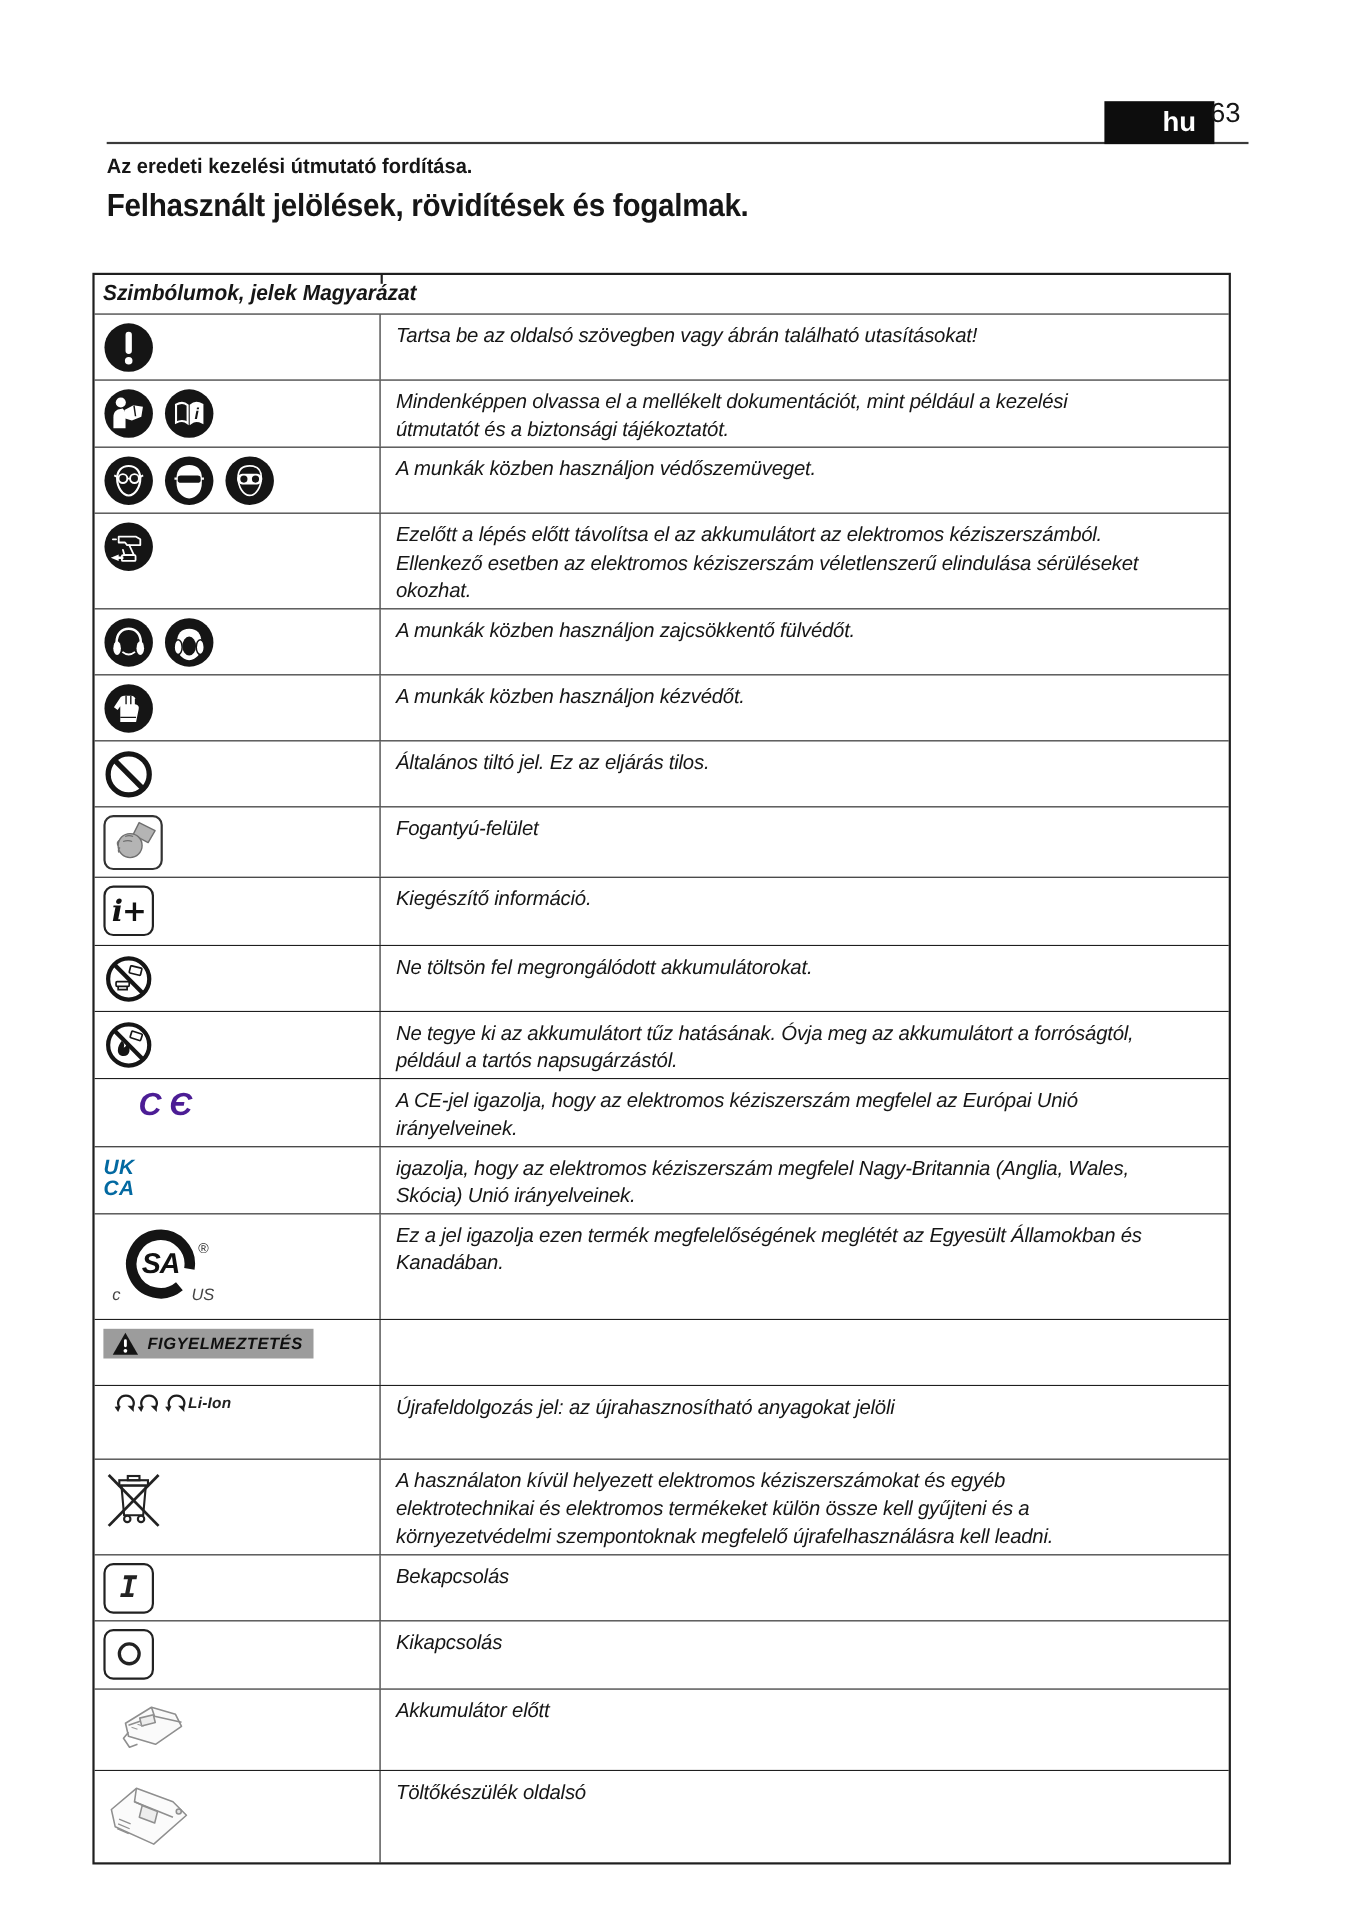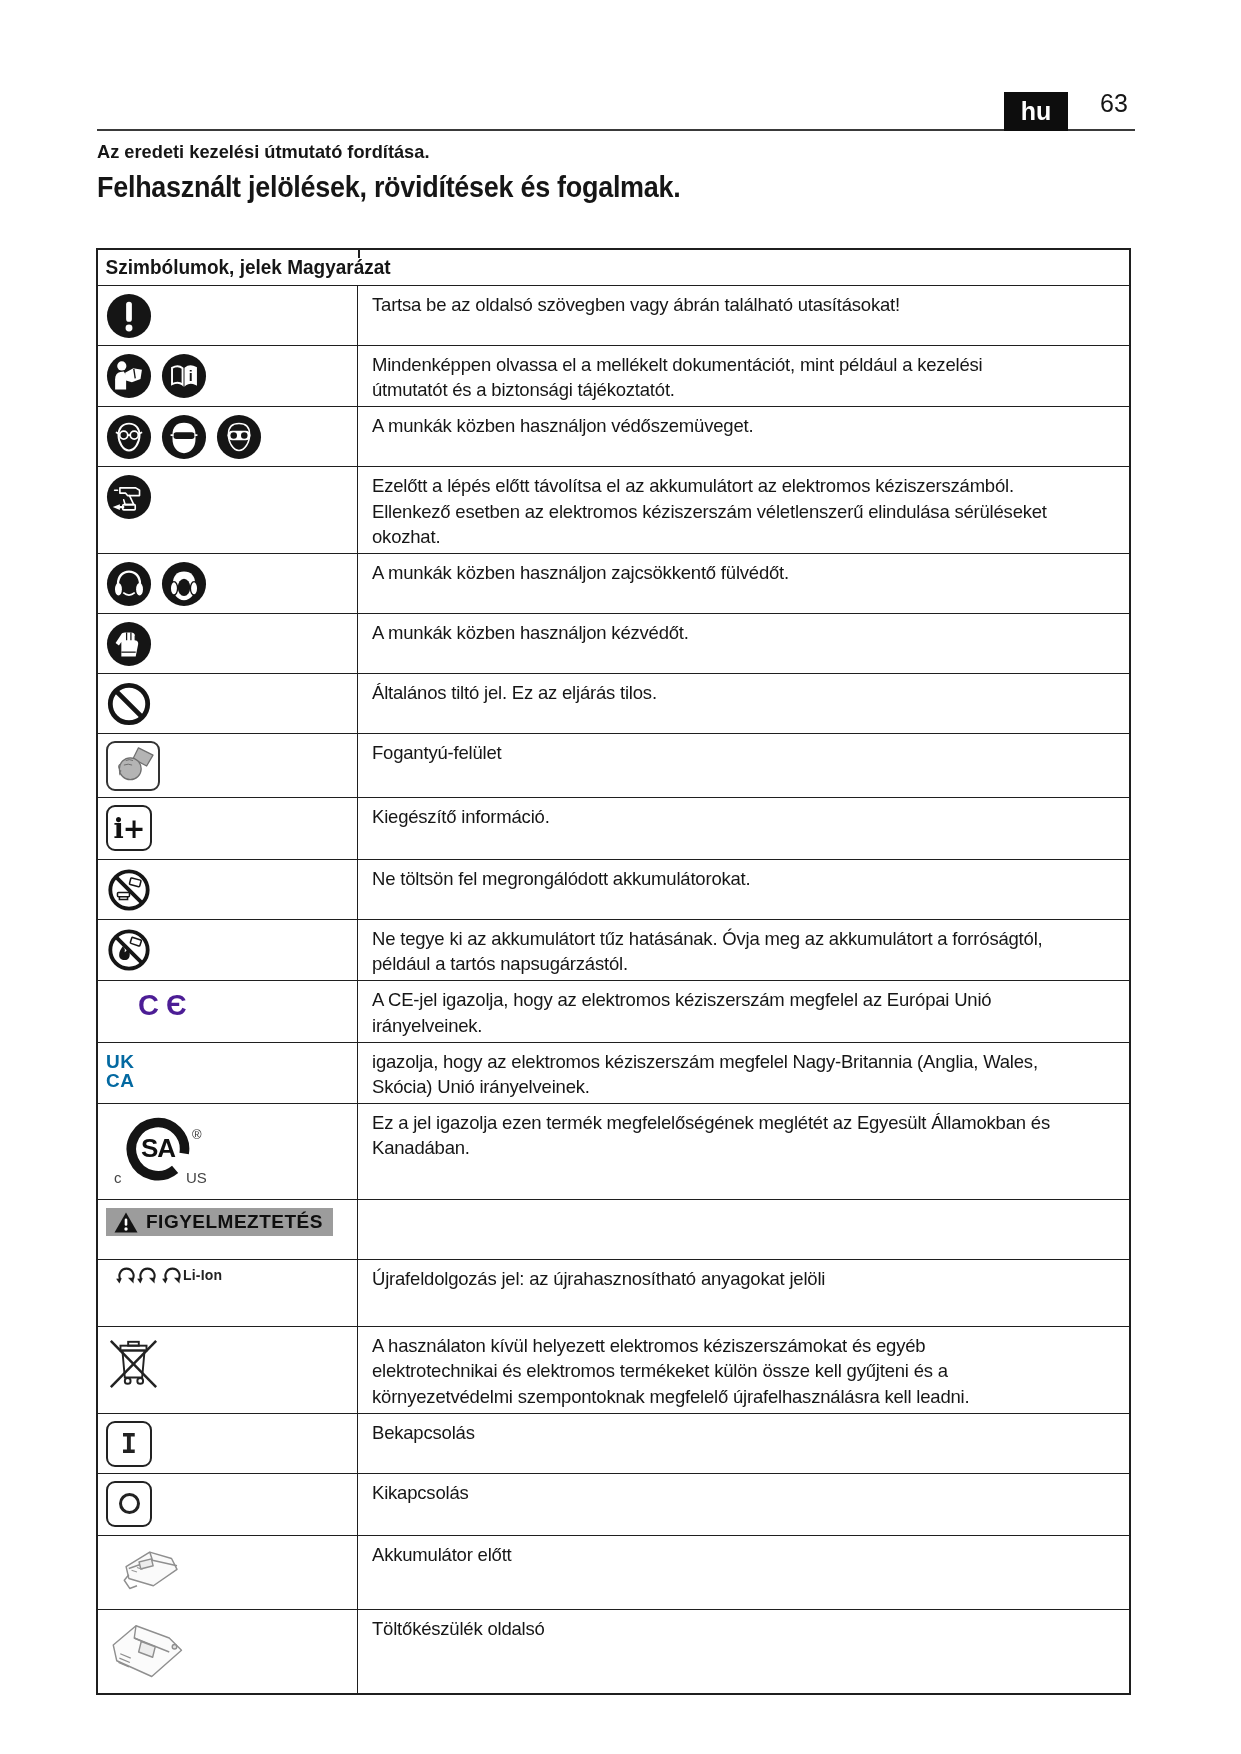--- a/index.html
+++ b/index.html
@@ -2,27 +2,27 @@
 <html><head>
 <meta charset="utf-8">
 <style>
   html,body{margin:0;padding:0;background:#ffffff;}
   body{width:1241px;height:1754px;position:relative;font-family:"Liberation Sans",sans-serif;color:#161616;}
   .page{position:absolute;inset:0;background:#fff;}
 
   
   .top-rule{position:absolute;left:97px;top:129px;width:1038px;height:2px;background:#3a3a3a;}
   .lang-badge{position:absolute;left:1004px;top:92px;width:64px;height:39px;background:#0d0d0d;color:#fff;
-    font-weight:bold;font-size:25px;display:flex;align-items:center;justify-content:center;}
+    font-weight:bold;font-size:25px;display:flex;align-items:center;justify-content:center;padding-left:36px;}
   .page-num{position:absolute;left:1100px;top:89px;font-size:25px;}
   .subtitle{position:absolute;left:97px;top:141px;font-size:19px;font-weight:bold;transform:scaleX(.96);transform-origin:left;}
   .title{position:absolute;left:97px;top:171px;font-size:29px;font-weight:bold;letter-spacing:-.3px;transform:scaleX(.93);transform-origin:left;}
 
   
-  .symtable{position:absolute;left:96px;top:248px;width:1035px;border:2px solid #1f1f1f;box-sizing:border-box;}
+  .symtable{position:absolute;left:84px;top:248px;width:1035px;border:2px solid #1f1f1f;box-sizing:border-box;font-style:italic;}
   .tr{display:flex;border-top:1.7px solid #1f1f1f;box-sizing:border-box;}
   .tr:first-child{border-top:none;}
   .td-icons{width:260px;flex:0 0 260px;border-right:1.7px solid #1f1f1f;box-sizing:border-box;
     padding:7px 8px 6px 8px;display:flex;gap:9px;align-items:flex-start;}
   .td-text{flex:1;box-sizing:border-box;padding:6px 12px 4px 14px;font-size:18.5px;line-height:25.2px;
     letter-spacing:-.2px;white-space:pre-line;}
   .thead{position:relative;min-height:35px;display:flex;align-items:center;}
   .thead .htext{padding-left:8px;font-size:20px;font-weight:bold;white-space:nowrap;transform:scaleX(.95);transform-origin:left;}
   .head-tick{position:absolute;left:260px;top:0;width:1.7px;height:8px;background:#1f1f1f;}
 
@@ -36,21 +36,21 @@
   .iplus{font-family:"DejaVu Serif",serif;font-weight:bold;font-size:27px;color:#111;line-height:1;letter-spacing:-1px;}
   .ce{font-size:29px;font-weight:bold;letter-spacing:7px;line-height:1;margin-top:3px;color:#4c1d95;margin-left:32px;}
   .ukca{font-size:19px;font-weight:bold;line-height:19px;letter-spacing:.5px;color:#0369a1;margin-top:2px;}
   .csa{position:relative;width:108px;height:82px;margin-left:8px;}
   .csa svg{position:absolute;left:10px;top:4px;}
   .csa-sa{position:absolute;left:22px;top:22px;width:44px;text-align:center;font-size:26px;font-weight:bold;color:#111;letter-spacing:-1px;}
   .csa-reg{position:absolute;left:78px;top:16px;font-size:13px;color:#333;}
   .csa-c{position:absolute;left:0px;top:58px;font-size:15px;color:#444;}
   .csa-us{position:absolute;left:72px;top:58px;font-size:15px;color:#444;}
   .warnbox{display:inline-flex;align-items:center;gap:8px;background:#9c9c9c;padding:3px 10px 3px 8px;margin-top:1px;}
-  .warnbox .wtext{font-size:19px;font-weight:bold;letter-spacing:.5px;color:#0f0f0f;white-space:nowrap;}
+  .warnbox .wtext{font-size:15px;font-weight:bold;letter-spacing:.5px;color:#0f0f0f;white-space:nowrap;}
   .liion{display:flex;flex-direction:row;align-items:flex-start;line-height:0;}
   .li-row1{margin-left:10px;}
   .li-row2{display:flex;gap:4px;}
   .li-label{font-size:14px;font-weight:bold;color:#222;line-height:16px;letter-spacing:.2px;}
   .recy{width:21px;height:17px;}
   .oring{width:21px;height:21px;border:3px solid #222;border-radius:50%;box-sizing:border-box;}
 </style>
 </head>
 <body>
 

